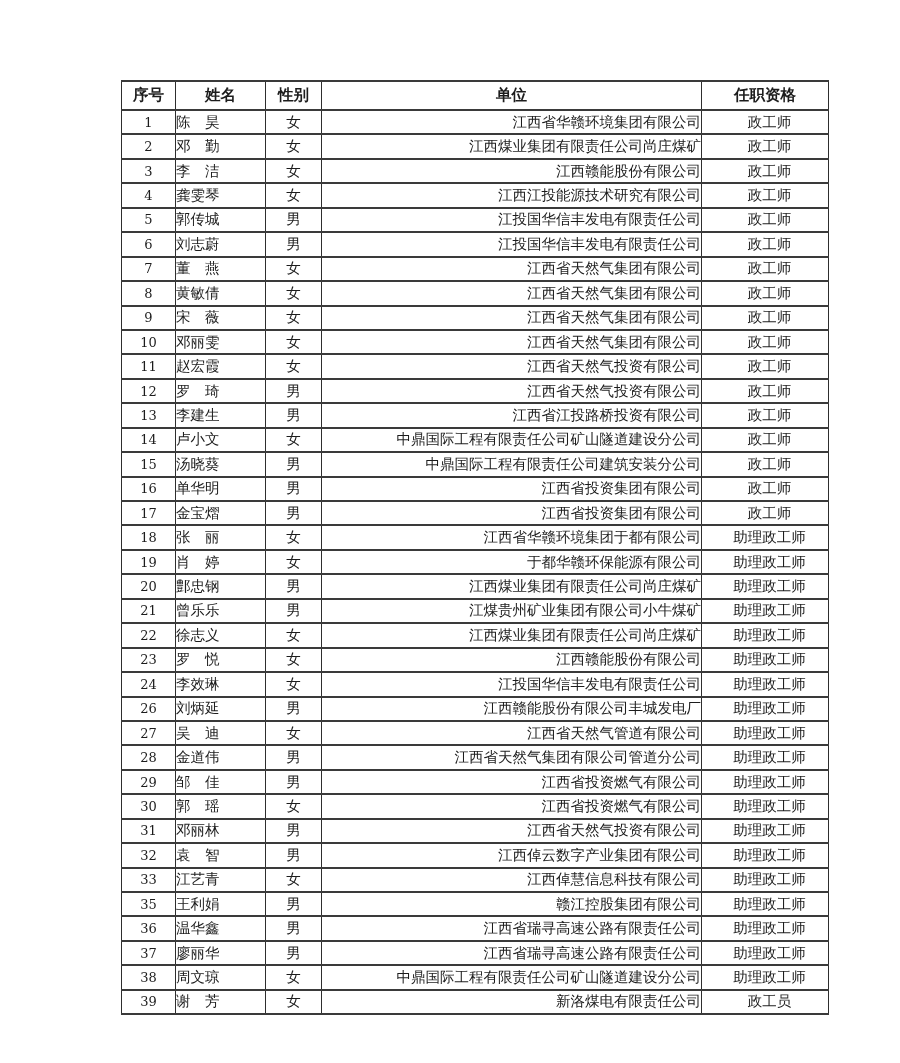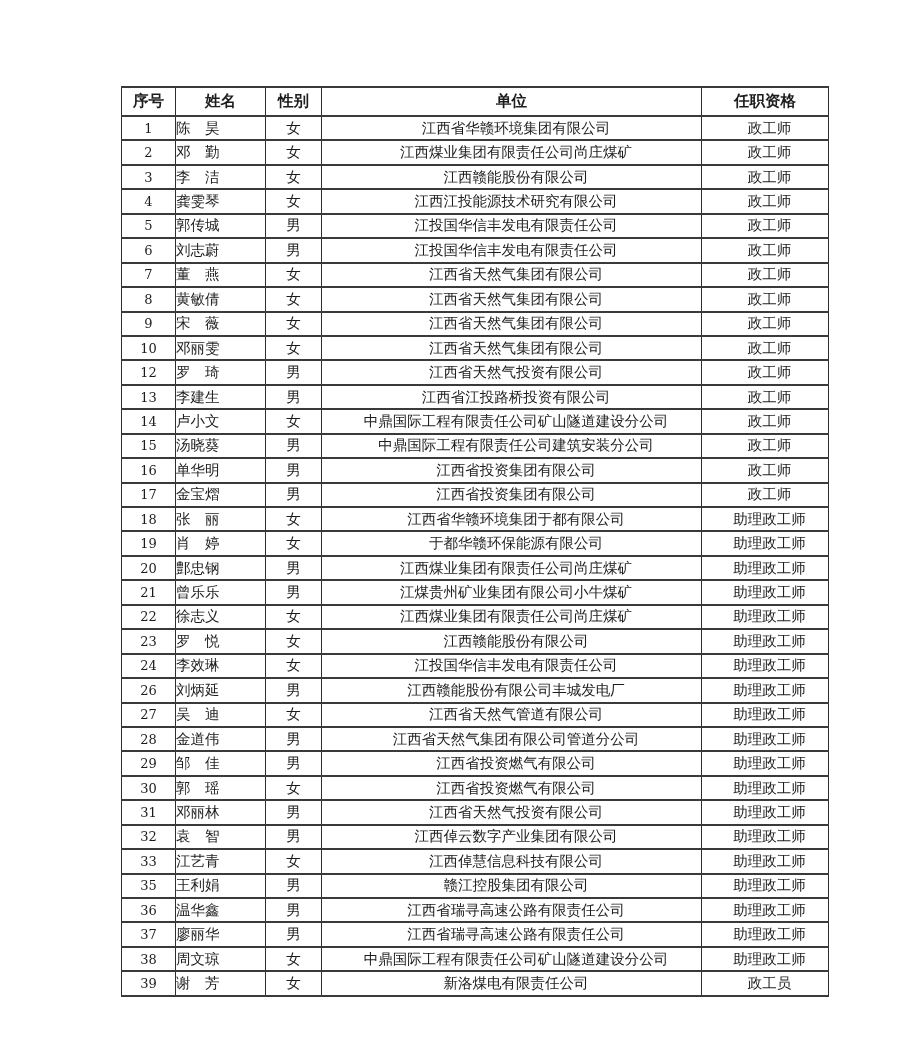--- a/index.html
+++ b/index.html
@@ -11,21 +11,21 @@
     width: 900px;
     height: 1063px;
     position: relative;
     font-family: "DejaVu Serif", "Liberation Serif", serif;
     color: #1c1c1c;
     overflow: hidden;
   }
   .sheet {
     position: absolute;
     left: 121px;
-    top: 86px;
+    top: 80px;
     border-radius: 23px;
   }
   table.roster {
     border-collapse: collapse;
     table-layout: fixed;
     width: 707px;
   }
   th, td {
     border-left: 1px solid #2e2e2e;
     border-right: 1px solid #2e2e2e;
@@ -46,21 +46,21 @@
     height: 22.45px;
     vertical-align: middle;
     font-size: 14.5px;
   }
   td.c-no {
     text-align: center;
     font-size: 13px;
   }
   td.c-name { }
   td.c-gender { text-align: center; }
-  td.c-unit { text-align: center; padding-left: 9px; margin-top: 28px; }
+  td.c-unit { text-align: right; padding-left: 9px; margin-top: 28px; }
   td.c-qual { text-align: center; padding-left: 9px; }
 </style>
 </head>
 <body>
 
 <div class="sheet">
   <table class="roster">
     <colgroup>
       <col style="width:54px">
       <col style="width:90px">
@@ -142,20 +142,27 @@
           <td class="c-qual">政工师</td>
         </tr>
         <tr>
           <td class="c-no">10</td>
           <td class="c-name">邓丽雯</td>
           <td class="c-gender">女</td>
           <td class="c-unit">江西省天然气集团有限公司</td>
           <td class="c-qual">政工师</td>
         </tr>
         <tr>
+          <td class="c-no">11</td>
+          <td class="c-name">赵宏霞</td>
+          <td class="c-gender">女</td>
+          <td class="c-unit">江西省天然气投资有限公司</td>
+          <td class="c-qual">政工师</td>
+        </tr>
+        <tr>
           <td class="c-no">12</td>
           <td class="c-name">罗　琦</td>
           <td class="c-gender">男</td>
           <td class="c-unit">江西省天然气投资有限公司</td>
           <td class="c-qual">政工师</td>
         </tr>
         <tr>
           <td class="c-no">13</td>
           <td class="c-name">李建生</td>
           <td class="c-gender">男</td>

